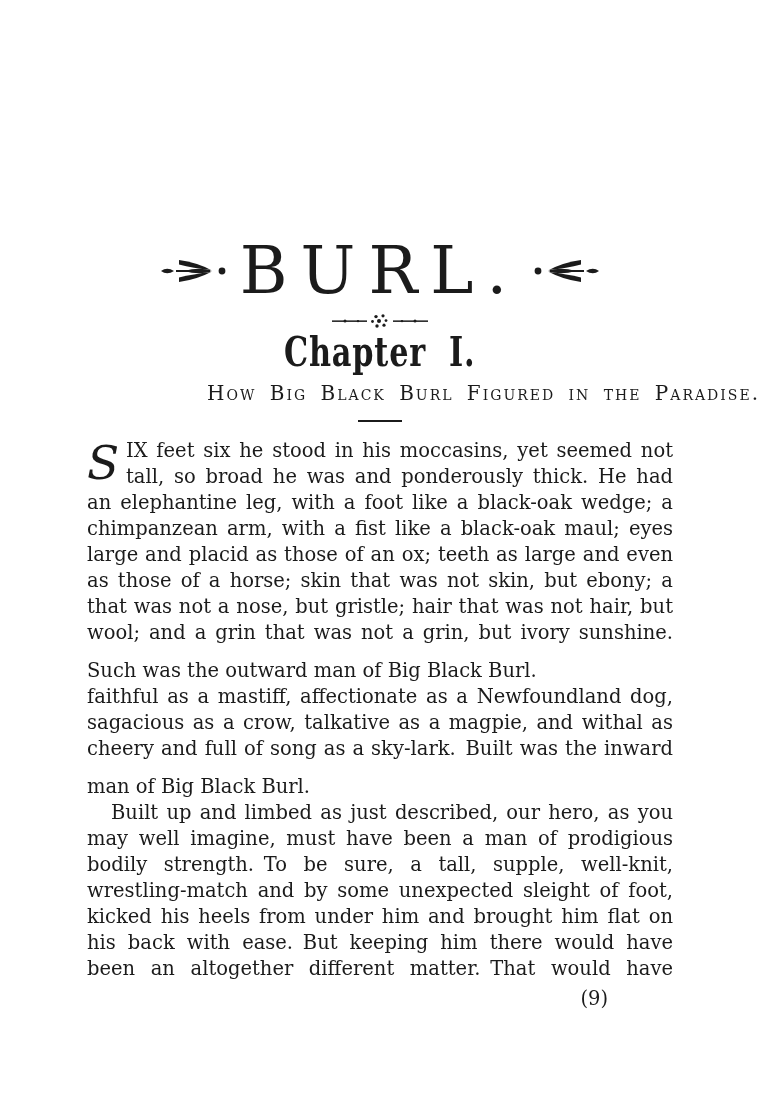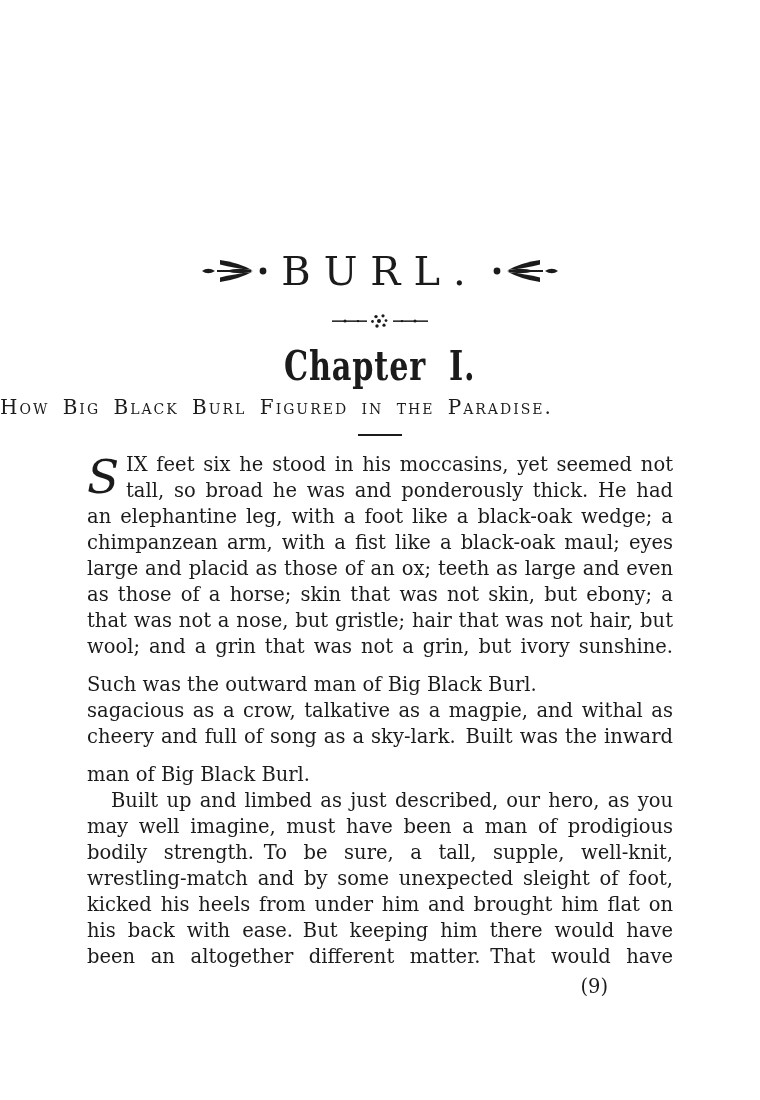--- a/index.html
+++ b/index.html
@@ -15,43 +15,43 @@
 
   
   .title-row {
     padding-top: 243px;
     display: flex;
     align-items: center;
     justify-content: center;
     gap: 8px;
   }
   .book-title {
-    font-size: 40px;
+    font-size: 65px;
     line-height: 56px;
     letter-spacing: 13px;
     font-weight: 400;
   }
   .orn { width: 72px; height: 34px; flex: 0 0 auto; }
   .orn.mirrored { transform: scaleX(-1); }
 
   .divider { text-align: center; margin-top: 13px; height: 18px; }
 
-  .chapter-heading { text-align: center; margin-top: 14px; height: 44px; }
+  .chapter-heading { text-align: center; height: 44px; }
   .chapter-heading .heading-text {
     display: inline-block;
     font-weight: 700;
     font-size: 37px;
     line-height: 42px;
     letter-spacing: 1px;
     word-spacing: 14px;
     transform: scale(0.82, 1.12);
   }
 
   .chapter-subtitle {
-    text-align: left;
+    text-align: right;
     margin-top: 7px;
     font-variant: small-caps;
     font-size: 20px;
     letter-spacing: 2px;
     word-spacing: 5px;
   }
 
   .subtitle-rule {
     width: 44px;
     height: 2px;
@@ -160,20 +160,21 @@
       <div class="line">an elephantine leg, with a foot like a black-oak wedge; a</div>
       <div class="line">chimpanzean arm, with a fist like a black-oak maul; eyes as</div>
       <div class="line">large and placid as those of an ox; teeth as large and even</div>
       <div class="line">as those of a horse; skin that was not skin, but ebony; a nose</div>
       <div class="line">that was not a nose, but gristle; hair that was not hair, but</div>
       <div class="line">wool; and a grin that was not a grin, but ivory sunshine.</div>
       <div class="line para-end">Such was the outward man of Big Black Burl.</div>
     </div>
 
     <div class="para">
+      <div class="line">faithful as a mastiff, affectionate as a Newfoundland dog,</div>
       <div class="line">sagacious as a crow, talkative as a magpie, and withal as</div>
       <div class="line">cheery and full of song as a sky-lark. Built was the inward</div>
       <div class="line para-end">man of Big Black Burl.</div>
     </div>
 
     <div class="para">
       <div class="line indent">Built up and limbed as just described, our hero, as you</div>
       <div class="line">may well imagine, must have been a man of prodigious</div>
       <div class="line">bodily strength. To be sure, a tall, supple, well-knit, athletic</div>
       <div class="line">wrestling-match and by some unexpected sleight of foot, have</div>

